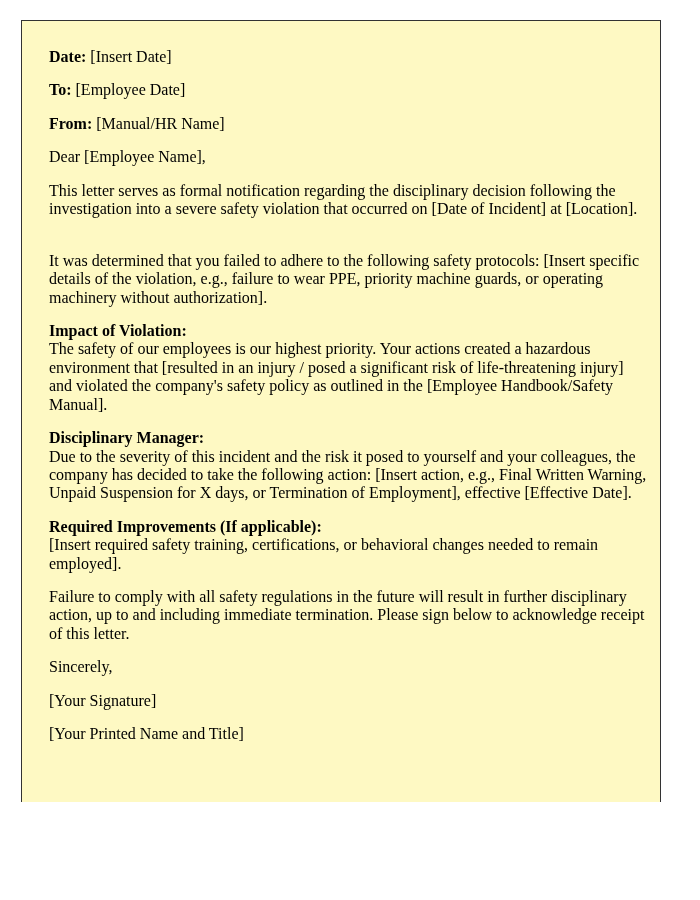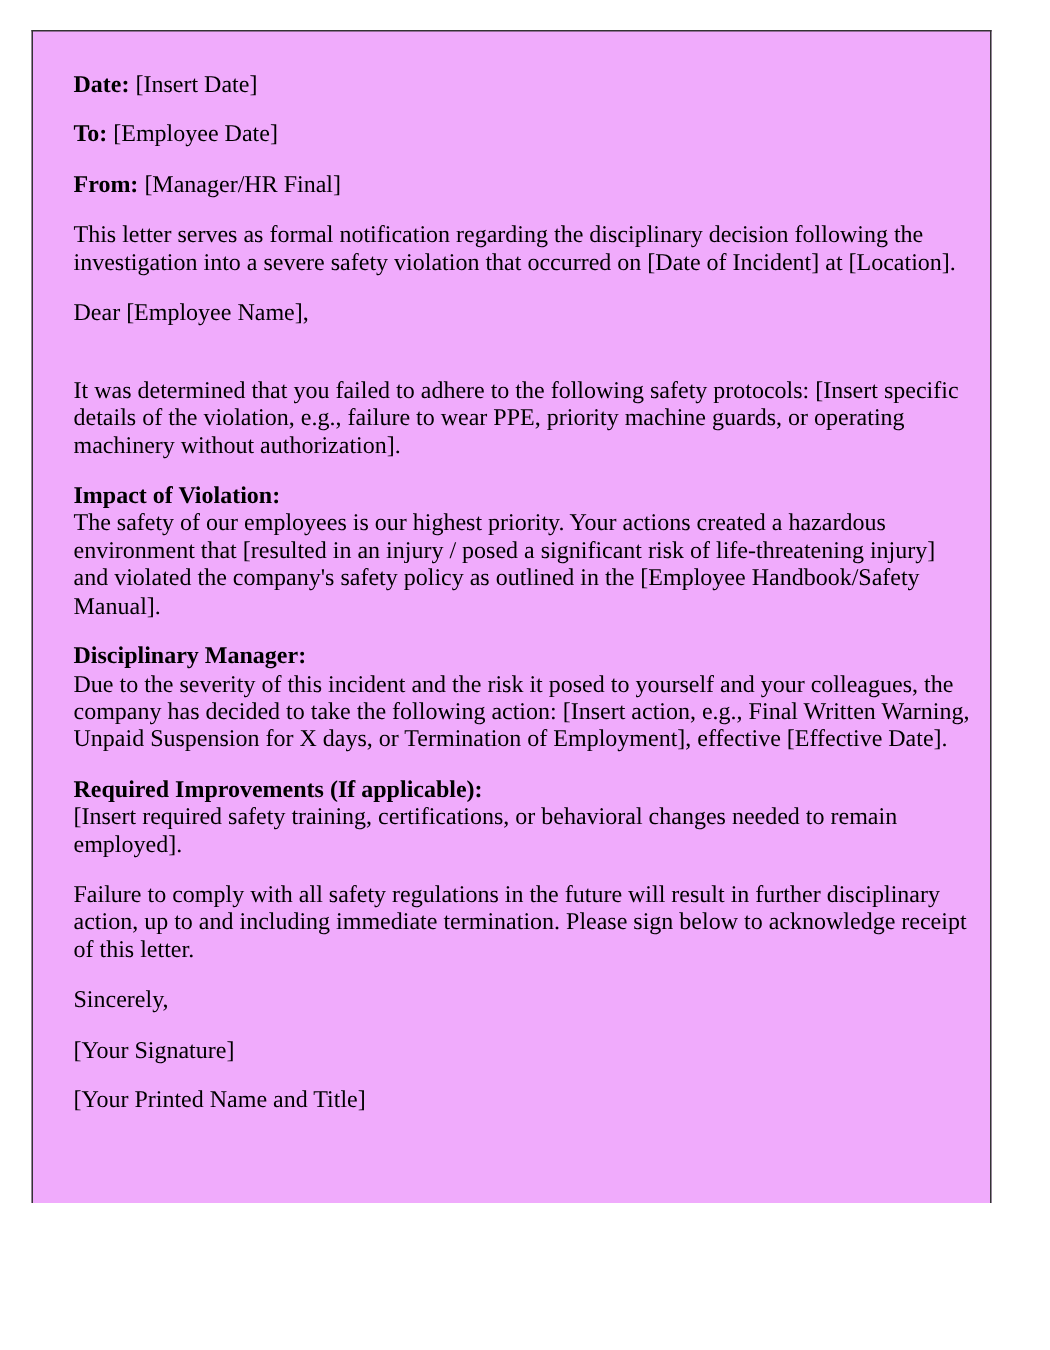--- a/index.html
+++ b/index.html
@@ -18,21 +18,21 @@
     position: absolute;
     left: 21px;
     top: 20px;
     width: 640px;
     height: 782px;
     box-sizing: border-box;
     border: 1.5px solid #333333;
     border-bottom: none;
     padding: 12px 12px 0 27px;
     overflow: hidden;
-    background: #f0abfc;
+    background: #fef9c3;
     color: #000000;
     font-family: "Liberation Serif", "DejaVu Serif", serif;
     font-size: 16px;
     line-height: 18.4px;
   }
   .letter-box p {
     margin: 15px 0;
   }
   .b {
     font-weight: bold;
@@ -41,26 +41,26 @@
 </head>
 <body>
 
 <div class="viewport">
   <div class="letter-box">
 
     <p><span class="b">Date:</span><span> [Insert Date]</span></p>
 
     <p><span class="b">To:</span><span> [Employee Date]</span></p>
 
-    <p><span class="b">From:</span><span> [Manager/HR Final]</span></p>
+    <p><span class="b">From:</span><span> [Manual/HR Name]</span></p>
 
 
+    <p>Dear [Employee Name],</p>
+
     <p>This letter serves as formal notification regarding the disciplinary decision following the investigation into a severe safety violation that occurred on [Date of Incident] at [Location].</p>
-
-    <p>Dear [Employee Name],</p>
 
     <p><br><span>It was determined that you failed to adhere to the following safety protocols: [Insert specific details of the violation, e.g., failure to wear PPE, priority machine guards, or operating machinery without authorization].</span></p>
 
     <p><span class="b">Impact of Violation:</span><br><span>The safety of our employees is our highest priority. Your actions created a hazardous environment that [resulted in an injury / posed a significant risk of life-threatening injury] and violated the company's safety policy as outlined in the [Employee Handbook/Safety Manual].</span></p>
 
     <p><span class="b">Disciplinary Manager:</span><br><span>Due to the severity of this incident and the risk it posed to yourself and your colleagues, the company has decided to take the following action: [Insert action, e.g., Final Written Warning, Unpaid Suspension for X days, or Termination of Employment], effective [Effective Date].</span></p>
 
     <p><span class="b">Required Improvements (If applicable):</span><br><span>[Insert required safety training, certifications, or behavioral changes needed to remain employed].</span></p>
 
     <p>Failure to comply with all safety regulations in the future will result in further disciplinary action, up to and including immediate termination. Please sign below to acknowledge receipt of this letter.</p>

